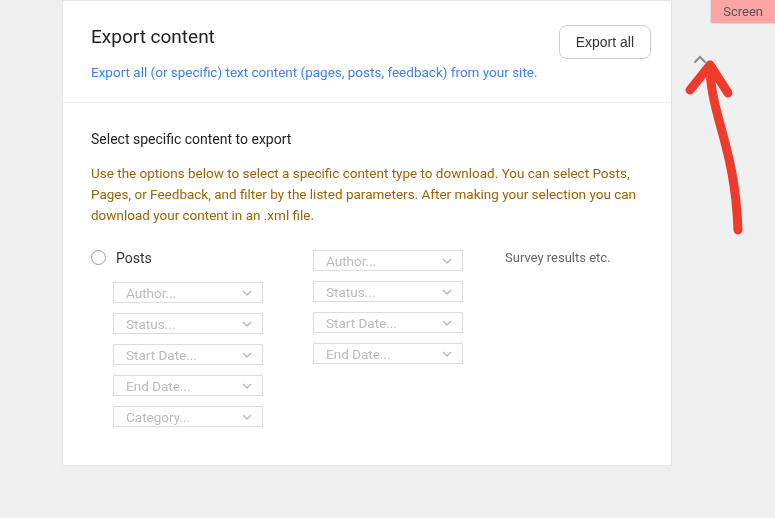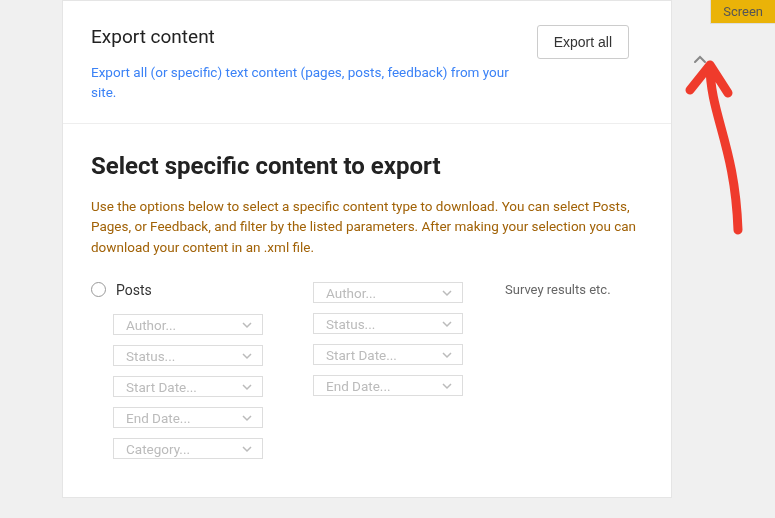--- a/index.html
+++ b/index.html
@@ -8,39 +8,39 @@
       background: #f0f0f0;
       width: 775px;
       height: 518px;
       overflow: hidden;
       position: relative;
     }
     .screen-tab {
       position: absolute;
       top: 0;
       right: 0;
-      background: #eab308;
+      background: #fca5a5;
       border: 1px solid #ddd;
       border-top: none;
       border-right: none;
       padding: 4px 12px;
       font-size: 13px;
       color: #555;
       cursor: pointer;
     }
     .main-card {
       position: absolute;
       left: 62px;
       top: 0;
       width: 610px;
       background: #fff;
       border: 1px solid #e5e5e5;
     }
     .header-section {
-      padding: 24px 42px 20px 28px;
+      padding: 24px 20px 20px 28px;
       border-bottom: 1px solid #eee;
       display: flex;
       align-items: flex-start;
     }
     .header-text { flex: 1; padding-right: 20px; }
     .header-title {
       font-size: 19px;
       font-weight: 400;
       color: #222;
       margin-bottom: 14px;
@@ -50,29 +50,29 @@
       color: #3b82f6;
       line-height: 1.5;
     }
     .export-all-btn {
       border: 1px solid #ccc;
       background: #fff;
       padding: 8px 16px;
       font-size: 14px;
       color: #333;
       cursor: pointer;
-      border-radius: 3px;
+      border-radius: 8px;
       white-space: nowrap;
     }
     .body-section {
       padding: 28px;
     }
     .body-title {
-      font-size: 24px;
-      font-weight: 700;
+      font-size: 14px;
+      font-weight: 400;
       color: #222;
       margin-bottom: 16px;
     }
     .body-desc {
       font-size: 13.5px;
       color: #a16207;
       line-height: 1.55;
       margin-bottom: 24px;
     }
     .columns {

